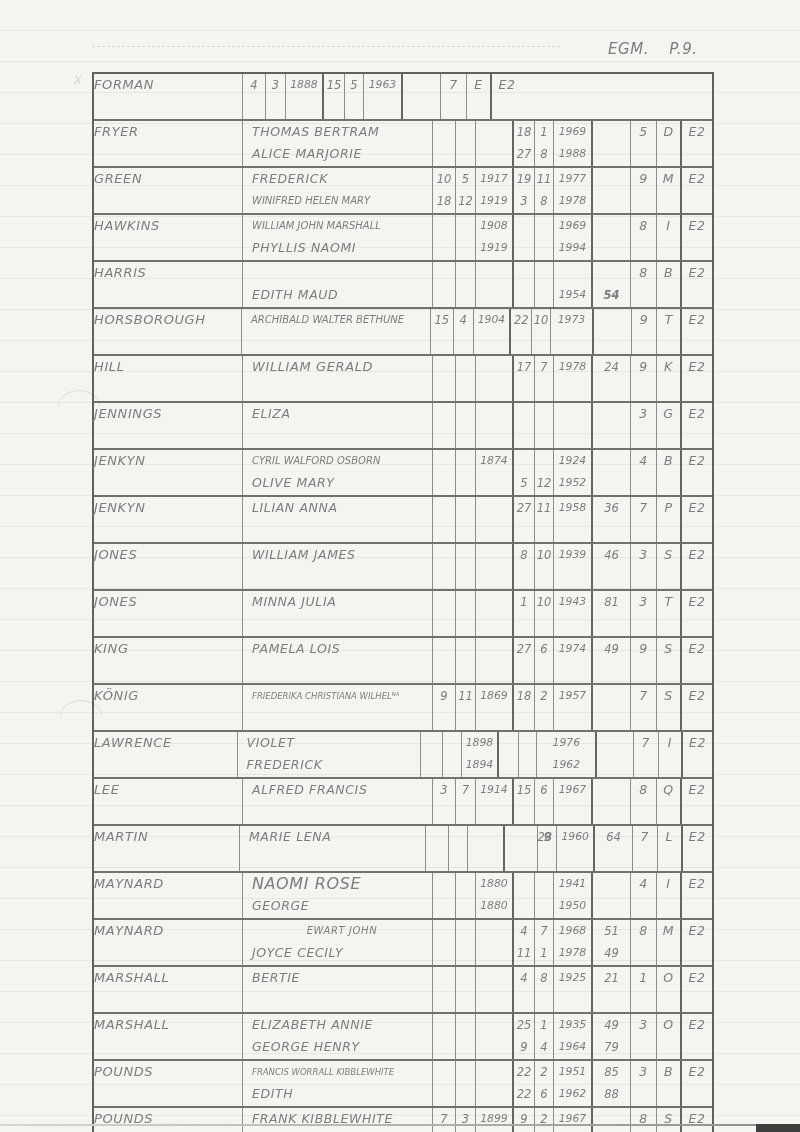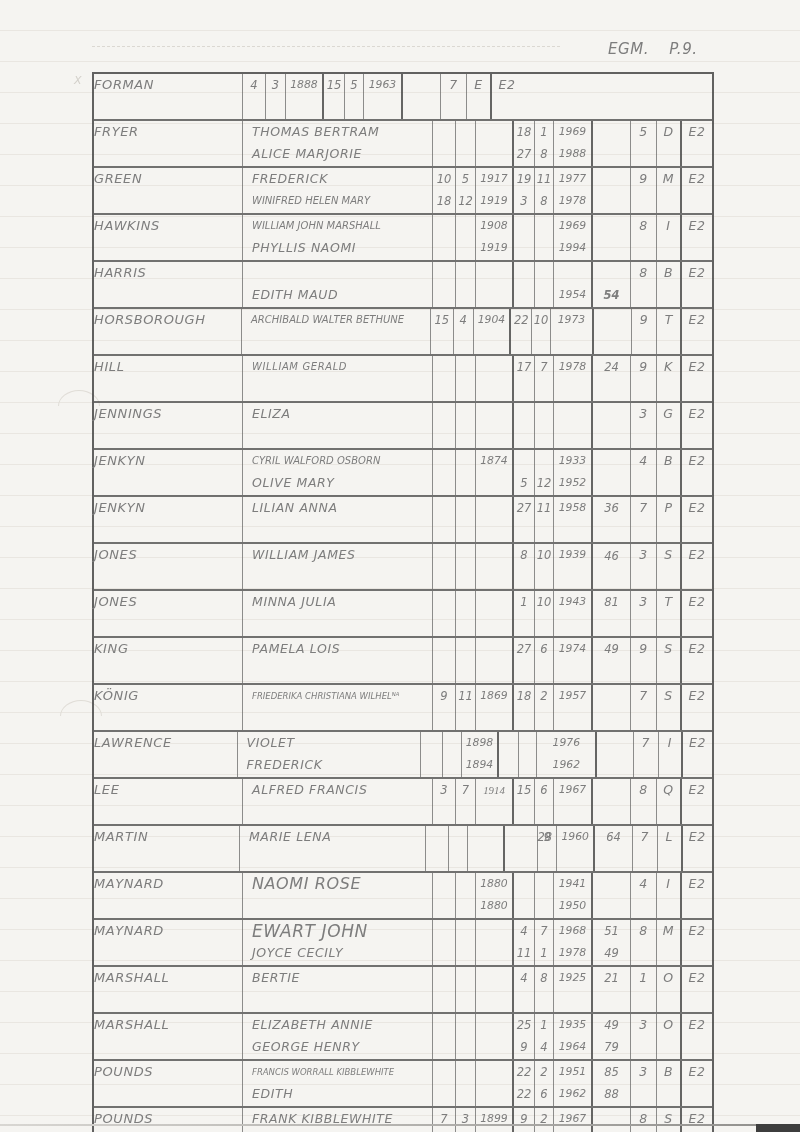--- a/index.html
+++ b/index.html
@@ -356,21 +356,21 @@
       </div>
       <div class="colcell heavy" style="width: 32px;">
         <div class="lineslot hw gravev">E2</div>
       </div>
     </div>
     <div class="block">
       <div class="colcell first" style="width: 148px;">
         <div class="lineslot hw surname-text">HILL</div>
       </div>
       <div class="colcell" style="width: 190px;">
-        <div class="lineslot hw given-text" style="font-size: 10px;">WILLIAM GERALD</div>
+        <div class="lineslot hw given-text" style="font-size: 13px;">WILLIAM GERALD</div>
         <div class="lineslot hw given-text"></div>
       </div>
       <div class="colcell" style="width: 23px;">
         <div class="lineslot hw numv"></div>
         <div class="lineslot hw numv"></div>
       </div>
       <div class="colcell" style="width: 20px;">
         <div class="lineslot hw numv"></div>
         <div class="lineslot hw numv"></div>
       </div>
@@ -472,21 +472,21 @@
       </div>
       <div class="colcell heavy" style="width: 22px;">
         <div class="lineslot hw numv"></div>
         <div class="lineslot hw numv">5</div>
       </div>
       <div class="colcell" style="width: 19px;">
         <div class="lineslot hw numv"></div>
         <div class="lineslot hw numv">12</div>
       </div>
       <div class="colcell" style="width: 38px;">
-        <div class="lineslot hw numv yearv">1933</div>
+        <div class="lineslot hw numv yearv">1924</div>
         <div class="lineslot hw numv yearv">1952</div>
       </div>
       <div class="colcell heavy" style="width: 39px;">
         <div class="lineslot hw numv"></div>
         <div class="lineslot hw numv"></div>
       </div>
       <div class="colcell" style="width: 26px;">
         <div class="lineslot hw gravev">4</div>
       </div>
       <div class="colcell" style="width: 24px;">
@@ -567,21 +567,21 @@
         <div class="lineslot hw numv"></div>
       </div>
       <div class="colcell" style="width: 19px;">
         <div class="lineslot hw numv">10</div>
         <div class="lineslot hw numv"></div>
       </div>
       <div class="colcell" style="width: 38px;">
         <div class="lineslot hw numv yearv">1939</div>
         <div class="lineslot hw numv yearv"></div>
       </div>
-      <div class="colcell heavy" style="width: 39px; justify-content: center;">
+      <div class="colcell heavy" style="width: 39px;">
         <div class="lineslot hw numv">46</div>
         <div class="lineslot hw numv"></div>
       </div>
       <div class="colcell" style="width: 26px;">
         <div class="lineslot hw gravev">3</div>
       </div>
       <div class="colcell" style="width: 24px;">
         <div class="lineslot hw gravev">S</div>
       </div>
       <div class="colcell heavy" style="width: 32px;">
@@ -781,21 +781,21 @@
         <div class="lineslot hw given-text"></div>
       </div>
       <div class="colcell" style="width: 23px;">
         <div class="lineslot hw numv">3</div>
         <div class="lineslot hw numv"></div>
       </div>
       <div class="colcell" style="width: 20px;">
         <div class="lineslot hw numv">7</div>
         <div class="lineslot hw numv"></div>
       </div>
-      <div class="colcell" style="width: 37px; font-family: Liberation Serif, serif;">
+      <div class="colcell" style="width: 37px;">
         <div class="lineslot hw numv yearv">1914</div>
         <div class="lineslot hw numv yearv"></div>
       </div>
       <div class="colcell heavy" style="width: 22px;">
         <div class="lineslot hw numv">15</div>
         <div class="lineslot hw numv"></div>
       </div>
       <div class="colcell" style="width: 19px;">
         <div class="lineslot hw numv">6</div>
         <div class="lineslot hw numv"></div>
@@ -863,20 +863,21 @@
       <div class="colcell heavy" style="width: 32px;">
         <div class="lineslot hw gravev">E2</div>
       </div>
     </div>
     <div class="block">
       <div class="colcell first" style="width: 148px;">
         <div class="lineslot hw surname-text">MAYNARD</div>
       </div>
       <div class="colcell" style="width: 190px;">
         <div class="lineslot hw given-text" style="font-size: 16px;">NAOMI ROSE</div>
+        <div class="lineslot hw given-text" style="font-size: 12.5px;">GEORGE</div>
       </div>
       <div class="colcell" style="width: 23px;">
         <div class="lineslot hw numv"></div>
         <div class="lineslot hw numv"></div>
       </div>
       <div class="colcell" style="width: 20px;">
         <div class="lineslot hw numv"></div>
         <div class="lineslot hw numv"></div>
       </div>
       <div class="colcell" style="width: 37px;">
@@ -907,21 +908,21 @@
       </div>
       <div class="colcell heavy" style="width: 32px;">
         <div class="lineslot hw gravev">E2</div>
       </div>
     </div>
     <div class="block">
       <div class="colcell first" style="width: 148px;">
         <div class="lineslot hw surname-text">MAYNARD</div>
       </div>
       <div class="colcell" style="width: 190px;">
-        <div class="lineslot hw given-text" style="font-size: 17px;">EWART JOHN</div>
+        <div class="lineslot hw given-text" style="font-size: 10px; text-align: center;">EWART JOHN</div>
         <div class="lineslot hw given-text" style="font-size: 12.5px;">JOYCE CECILY</div>
       </div>
       <div class="colcell" style="width: 23px;">
         <div class="lineslot hw numv"></div>
         <div class="lineslot hw numv"></div>
       </div>
       <div class="colcell" style="width: 20px;">
         <div class="lineslot hw numv"></div>
         <div class="lineslot hw numv"></div>
       </div>

